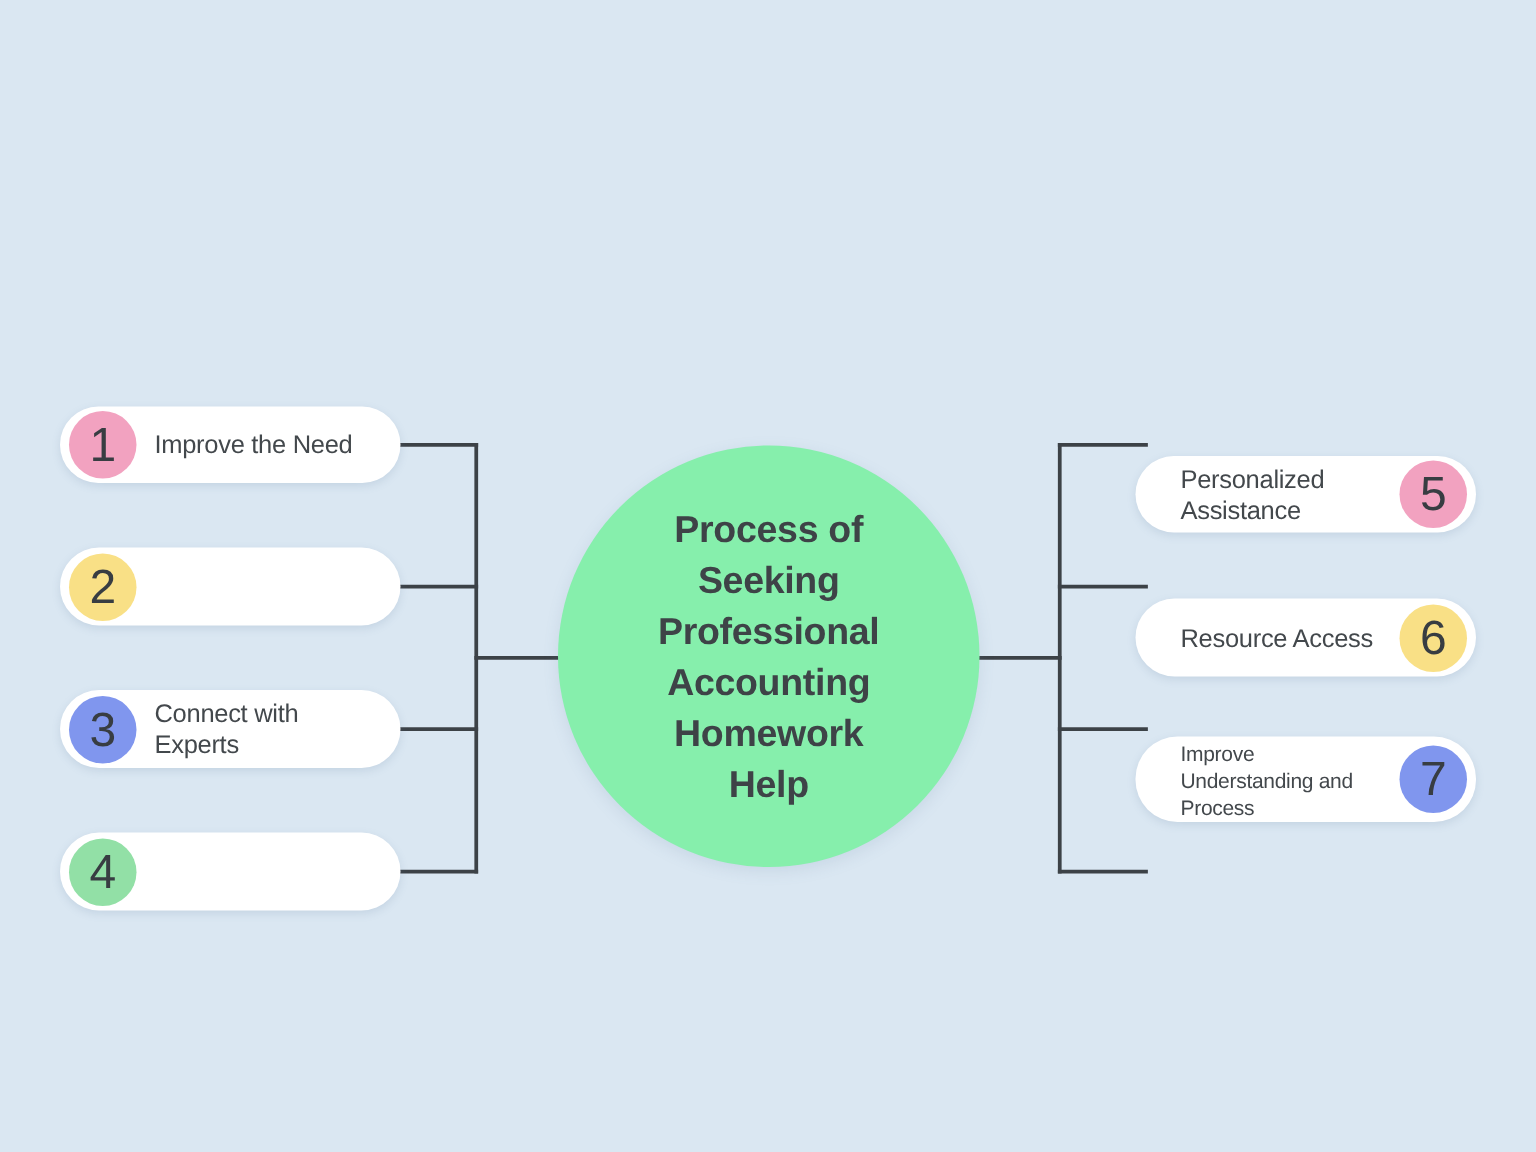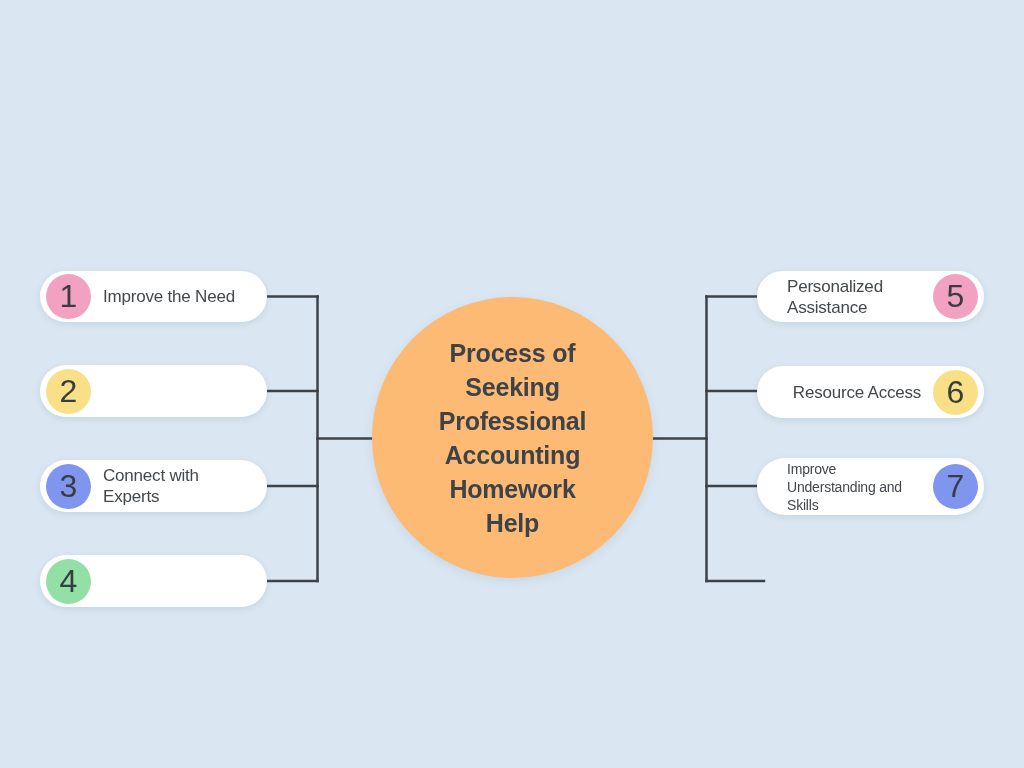--- a/index.html
+++ b/index.html
@@ -21,27 +21,27 @@
   }
   .pill {
     position: absolute;
     background: #FFFFFF;
     border-radius: 28px;
     display: flex;
     align-items: center;
     box-shadow: 0 2px 6px rgba(100, 130, 160, 0.18);
   }
   .pill.left  { left: 40px;  width: 227px; }
-  .pill.right { left: 757px; width: 227px; }
+  .pill.right { left: 757px; width: 227px; margin-top: 33px; }
   .p1 { top: 271px; height: 51px; }
   .p2 { top: 365px; height: 52px; }
   .p3 { top: 460px; height: 52px; }
   .p4 { top: 555px; height: 52px; }
   .p5 { top: 271px; height: 51px; }
-  .p6 { top: 366px; height: 52px; text-align: center; }
+  .p6 { top: 366px; height: 52px; }
   .p7 { top: 458px; height: 57px; }
   .p8 { top: 555px; height: 52px; }
   .badge {
     width: 45px;
     height: 45px;
     border-radius: 50%;
     flex: none;
     display: flex;
     align-items: center;
     justify-content: center;
@@ -67,21 +67,21 @@
     font-size: 14px;
     line-height: 18px;
   }
   .center-circle {
     position: absolute;
     left: 372px;
     top: 297px;
     width: 281px;
     height: 281px;
     border-radius: 50%;
-    background: #fdba74;
+    background: #86efac;
     display: flex;
     align-items: center;
     justify-content: center;
     text-align: center;
     box-shadow: 0 3px 10px rgba(100, 130, 160, 0.15);
   }
   .center-title {
     font-size: 25px;
     line-height: 34px;
     font-weight: 700;
@@ -149,18 +149,18 @@
   </div>
 
   <div class="pill right p6">
     <div class="label">Resource Access</div>
     <div class="badge" style="background: rgb(249, 224, 134);">6</div>
   </div>
 
   <div class="pill right p7">
     <div class="label small">Improve
 Understanding and
-Skills</div>
+Process</div>
     <div class="badge" style="background: rgb(128, 150, 238);">7</div>
   </div>
 
 
 </div>
 
 </body></html>

